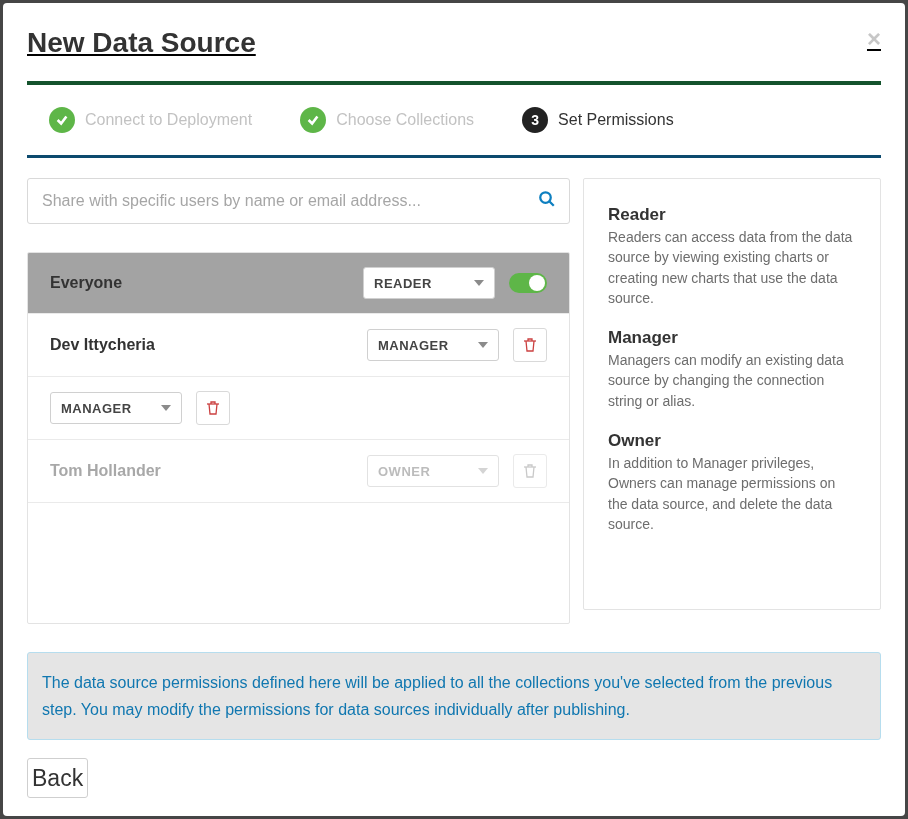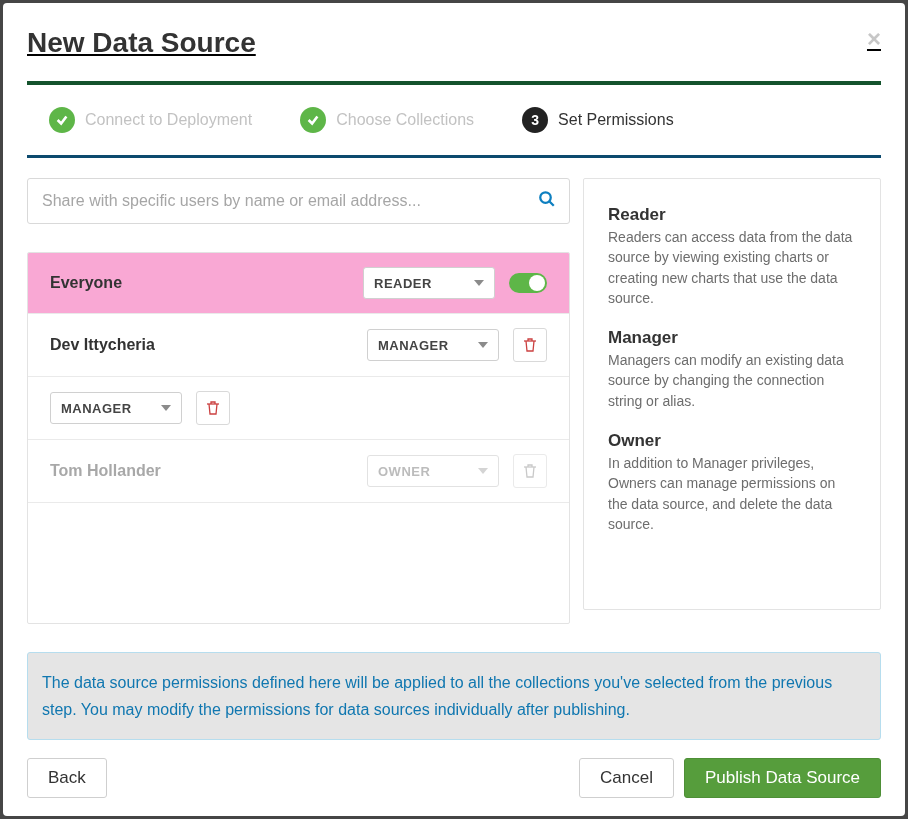--- a/index.html
+++ b/index.html
@@ -112,21 +112,21 @@
     min-height: 0;
     height: 344px;
   }
   .perm-row {
     display: flex;
     align-items: center;
     padding: 14px 22px;
     border-bottom: 1px solid #eaeaea;
     gap: 14px;
   }
-  .perm-row.everyone { background: #f9a8d4; }
+  .perm-row.everyone { background: #a3a3a3; }
   .perm-name {
     flex: 1;
     font-size: 16px;
     font-weight: 700;
     color: #333;
   }
   .perm-name.muted { color: #a8a8a8; }
   .role-select {
     display: flex;
     align-items: center;
@@ -220,23 +220,23 @@
   }
 
   .footer {
     display: flex;
     justify-content: space-between;
     align-items: center;
     margin-top: 18px;
   }
   .btn {
     height: 40px;
-    padding: 0 20px;
-    border-radius: 3px;
-    font-size: 17px;
+    padding: 0 4px;
+    border-radius: 3px;
+    font-size: 23px;
     cursor: pointer;
     display: inline-flex;
     align-items: center;
     border: 1px solid #cfcfcf;
     background: #fff;
     color: #333;
   }
   .btn-group { display: flex; gap: 10px; }
   .btn.primary {
     background: #569d3c;
@@ -354,19 +354,15 @@
       <div class="role-desc">Managers can modify an existing data source by changing the connection string or alias.</div>
       <div class="role-title">Owner</div>
       <div class="role-desc">In addition to Manager privileges, Owners can manage permissions on the data source, and delete the data source.</div>
     </div>
   </div>
 
   <div class="info-banner">The data source permissions defined here will be applied to all the collections you've selected from the previous step. You may modify the permissions for data sources individually after publishing.</div>
 
   <div class="footer">
     <button class="btn">Back</button>
-    <div class="btn-group">
-      <button class="btn">Cancel</button>
-      <button class="btn primary">Publish Data Source</button>
-    </div>
   </div>
 
 </div>
 
 </body></html>

